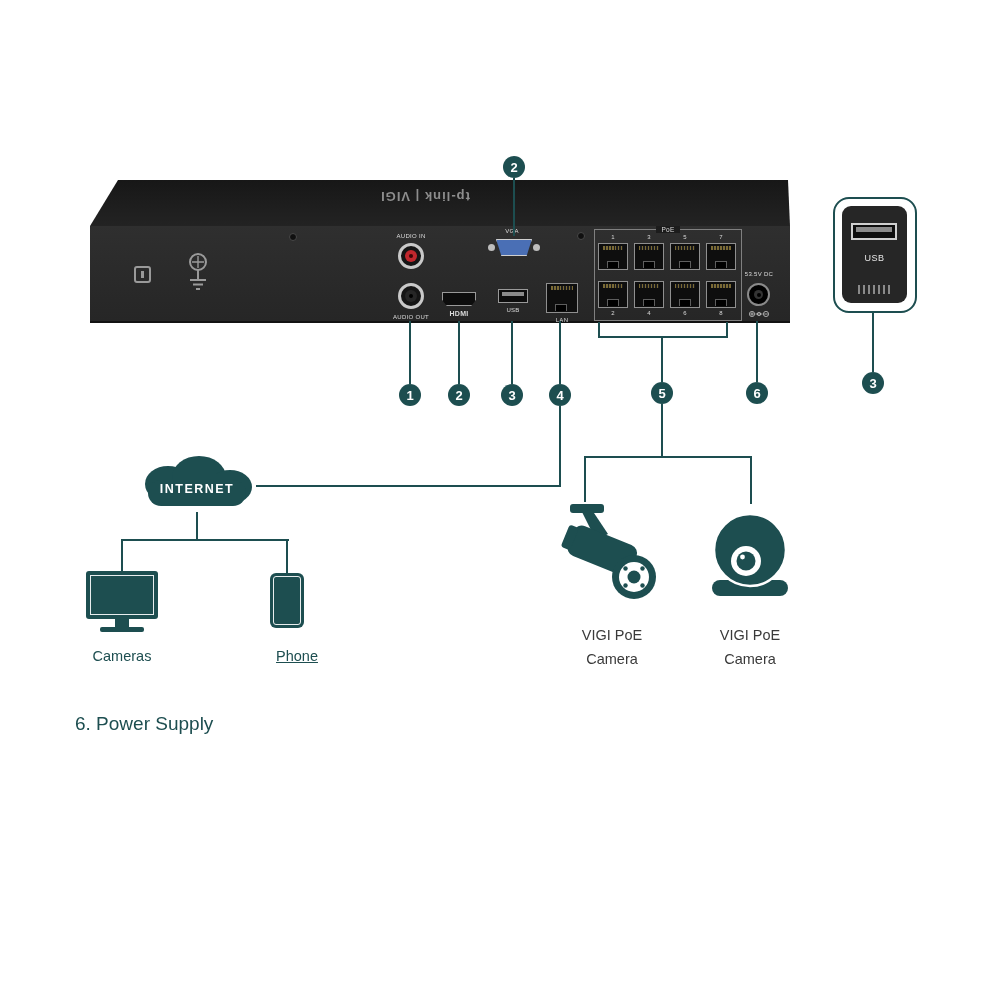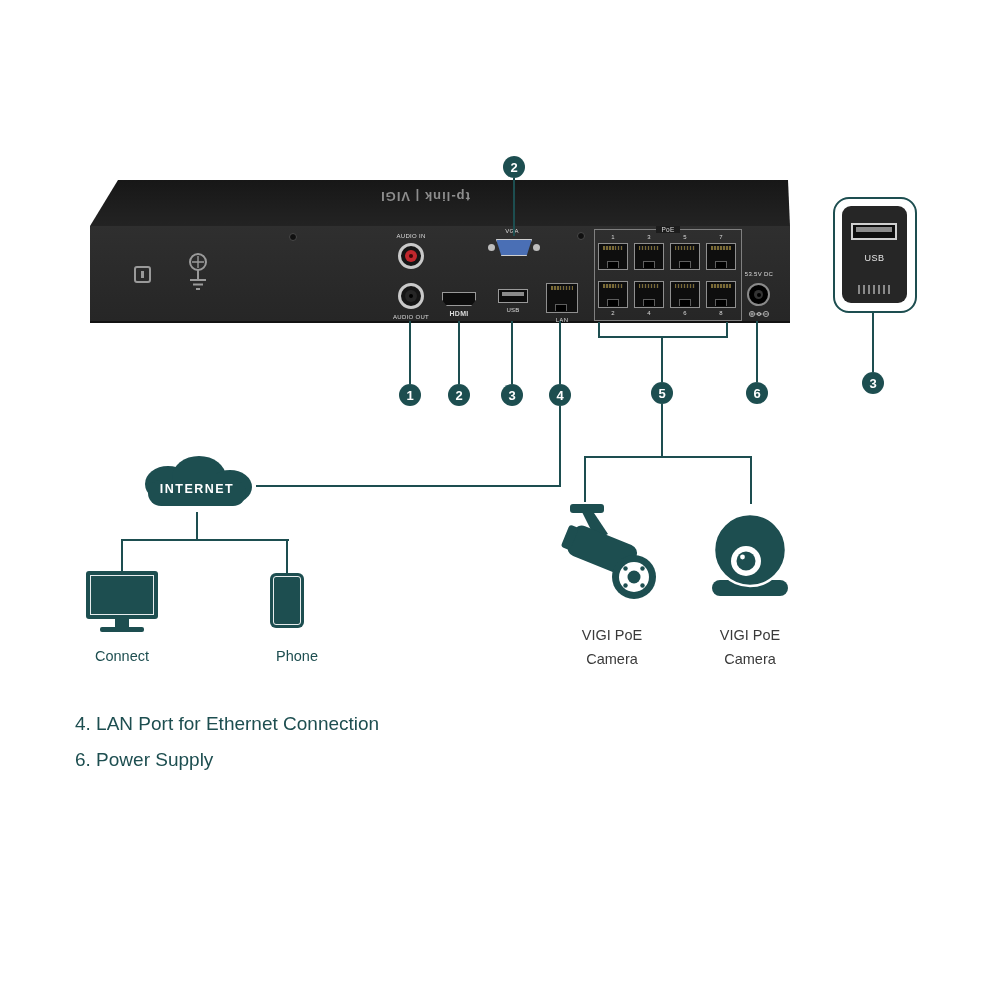--- a/index.html
+++ b/index.html
@@ -182,26 +182,26 @@
   <div class="tl" style="left:121px; top:540px; width:2px; height:32px;"></div>
   <div class="tl" style="left:286px; top:540px; width:2px; height:34px;"></div>
 
   <div class="abs" style="left:86px; top:571px; width:72px; height:62px;">
     <div style="position:absolute; left:0; top:0; width:72px; height:48px; background:#1d4e50; border-radius:3px;">
       <div style="position:absolute; left:4px; top:4px; right:4px; bottom:4px; border:1.5px solid rgba(255,255,255,.9);"></div>
     </div>
     <div style="position:absolute; left:29px; top:48px; width:14px; height:8px; background:#1d4e50;"></div>
     <div style="position:absolute; left:14px; top:56px; width:44px; height:5px; background:#1d4e50; border-radius:2px;"></div>
   </div>
-  <div class="dev-label" style="left:72px; top:648px;">Connect</div>
+  <div class="dev-label" style="left:72px; top:648px;">Cameras</div>
 
   <div class="abs" style="left:270px; top:573px; width:34px; height:55px; background:#1d4e50; border-radius:6px;">
     <div style="position:absolute; left:3px; top:3px; right:3px; bottom:3px; border:1.5px solid rgba(255,255,255,.9); border-radius:3px;"></div>
   </div>
-  <div class="dev-label" style="left:247px; top:648px;">Phone</div>
+  <div class="dev-label" style="left:247px; top:648px;text-decoration:underline;">Phone</div>
 
   <div class="tl" style="left:661px; top:404px; width:2px; height:53px;"></div>
   <div class="tl" style="left:584px; top:456px; width:168px; height:2px;"></div>
   <div class="tl" style="left:584px; top:456px; width:2px; height:46px;"></div>
   <div class="tl" style="left:750px; top:456px; width:2px; height:48px;"></div>
 
   <svg class="abs" style="left:556px; top:500px;" width="112" height="118" viewBox="0 0 112 118">
     <g fill="#1d4e50">
       <rect x="14" y="4" width="34" height="9" rx="3"></rect>
       <path d="M26 12 L40 40 L52 34 L36 10 Z"></path>
@@ -225,17 +225,16 @@
     <rect x="8" y="74" width="76" height="16" rx="8" fill="#1d4e50"></rect>
     <circle cx="46" cy="44" r="36" fill="#1d4e50" stroke="#ffffff" stroke-width="2.5"></circle>
     <circle cx="42" cy="55" r="15" fill="#ffffff"></circle>
     <circle cx="42" cy="55" r="9.5" fill="#1d4e50"></circle>
     <circle cx="38.5" cy="51" r="2.4" fill="#ffffff"></circle>
   </svg>
   <div class="cam-label" style="left:690px; top:627px;">VIGI PoE</div>
   <div class="cam-label" style="left:690px; top:651px;">Camera</div>
 
   <div class="abs" style="left:75px; top:702px; width:880px;">
-    <div class="legend-item"><span>4. LAN Port for Ethernet Connection</span><sup></sup></div>
     <div class="legend-item"><span>6. Power Supply</span><sup></sup></div>
   </div>
 
 </div>
 
 </body></html>

